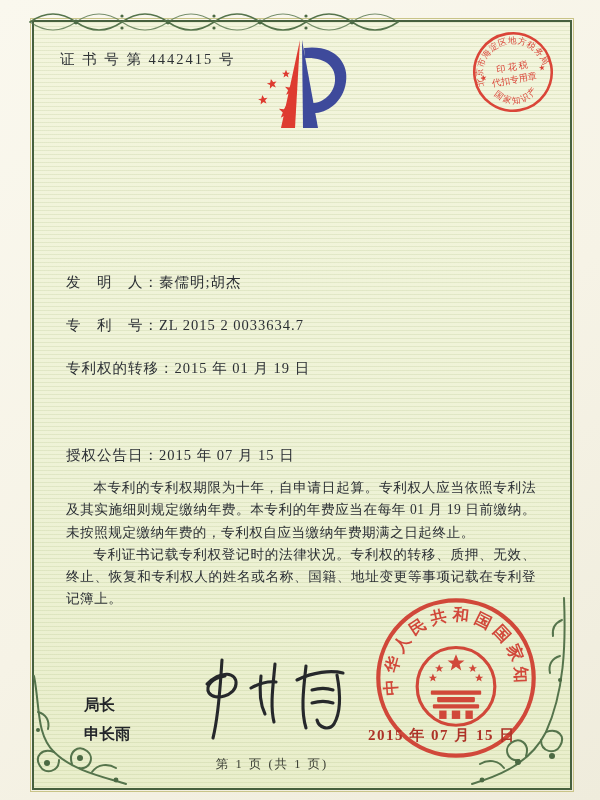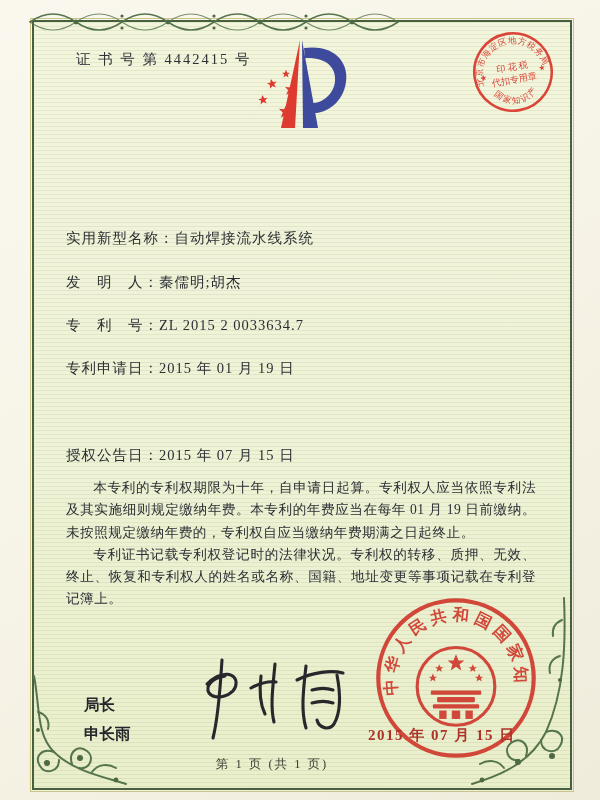--- a/index.html
+++ b/index.html
@@ -5,21 +5,21 @@
   html,body{margin:0;padding:0;}
   body{width:600px;height:800px;font-family:"Liberation Serif","DejaVu Serif",serif;}
   .photo{position:relative;width:600px;height:800px;overflow:hidden;
     background:linear-gradient(145deg,#faf8ee 0%,#f6f3e6 55%,#efecdc 100%);}
   .frame{position:absolute;left:32px;top:20px;width:536px;height:766px;
     border:2px solid #46603e;outline:1px solid #c9c488;outline-offset:1px;
     background:
       repeating-linear-gradient(180deg,rgba(146,168,98,0.16) 0px,rgba(146,168,98,0.16) 1px,rgba(0,0,0,0) 1px,rgba(0,0,0,0) 4px),
       linear-gradient(180deg,#f3f5dd 0%,#eef2d6 60%,#e9eecb 100%);}
   .abs{position:absolute;}
-  .cert-no{left:76px;top:50px;font-size:14.5px;color:#2e3236;letter-spacing:2px;}
+  .cert-no{left:60px;top:50px;font-size:14.5px;color:#2e3236;letter-spacing:2px;}
   .title{left:0;top:146px;width:600px;text-align:center;font-size:31px;color:#33373b;
     letter-spacing:11px;font-weight:600;text-indent:11px;}
   .field{left:66px;font-size:14.5px;color:#2b2f34;letter-spacing:1px;white-space:nowrap;}
   .field .lab{color:#2b2f34;}
   .paras{left:66px;top:477px;width:470px;font-size:13.6px;line-height:1.64;color:#2b2f34;
     text-align:justify;}
   .paras p{margin:0;text-indent:2em;letter-spacing:0.5px;}
   .director{left:84px;top:690px;font-family:"Liberation Sans","DejaVu Sans",sans-serif;
     font-weight:700;font-size:15.5px;color:#23262a;line-height:1.9;}
   .seal-date{left:368px;top:726px;width:170px;font-size:15px;color:#ad3328;
@@ -80,31 +80,28 @@
       <text font-size="8" letter-spacing="0.5"><textPath href="#stampTop" startOffset="2">北京市海淀区地方税务局</textPath></text>
       <text font-size="8" letter-spacing="1.5"><textPath href="#stampBot" startOffset="2">国家知识产权局</textPath></text>
       <text x="40" y="38" font-size="8.5" text-anchor="middle">印 花 税</text>
       <text x="40" y="50" font-size="8.5" text-anchor="middle">代扣专用章</text>
       <text x="9" y="43" font-size="7">★</text>
       <text x="64" y="43" font-size="7">★</text>
     </g>
   </svg>
 
 
-  <div class="abs field" style="top:229px;">
-    <span class="lab">实用新型名称：</span><span>自动焊接流水线系统</span>
-  </div>
   <div class="abs field" style="top:273px;">
     <span class="lab">发　明　人：</span><span>秦儒明;胡杰</span>
   </div>
   <div class="abs field" style="top:316px;">
     <span class="lab">专　利　号：</span><span>ZL 2015 2 0033634.7</span>
   </div>
   <div class="abs field" style="top:359px;">
-    <span class="lab">专利申请日：</span><span>2015 年 01 月 19 日</span>
+    <span class="lab">专利权的转移：</span><span>2015 年 01 月 19 日</span>
   </div>
   <div class="abs field" style="top:446px;">
     <span class="lab">授权公告日：</span><span>2015 年 07 月 15 日</span>
   </div>
 
   <div class="abs paras">
     <p>本专利的专利权期限为十年，自申请日起算。专利权人应当依照专利法及其实施细则规定缴纳年费。本专利的年费应当在每年 01 月 19 日前缴纳。未按照规定缴纳年费的，专利权自应当缴纳年费期满之日起终止。</p>
     <p>专利证书记载专利权登记时的法律状况。专利权的转移、质押、无效、终止、恢复和专利权人的姓名或名称、国籍、地址变更等事项记载在专利登记簿上。</p>
   </div>
 

